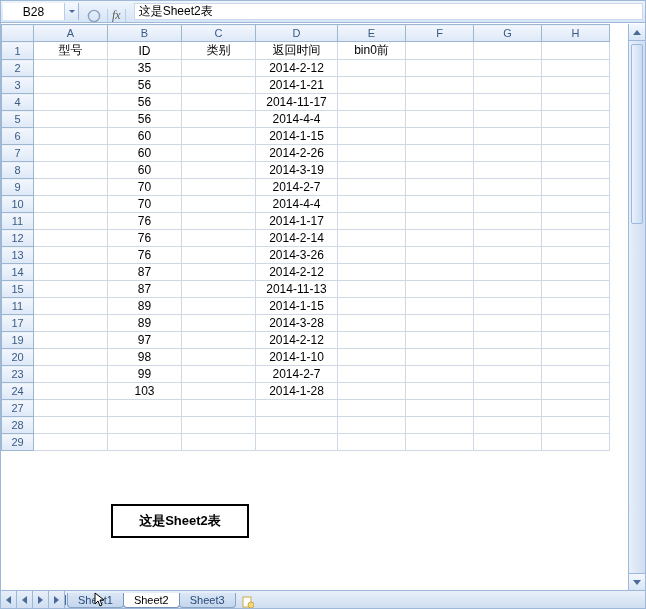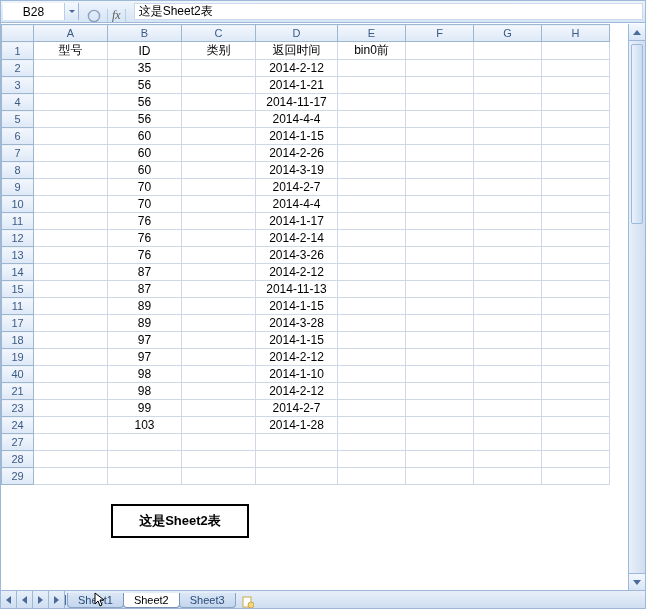--- a/index.html
+++ b/index.html
@@ -448,58 +448,36 @@
           <td class="cell"></td>
           <td class="cell">89</td>
           <td class="cell"></td>
           <td class="cell">2014-3-28</td>
           <td class="cell"></td>
           <td class="cell"></td>
           <td class="cell"></td>
           <td class="cell"></td>
         </tr>
         <tr>
-          <th class="rowh">18</th>
+          <th class="rowh">19</th>
           <td class="cell"></td>
           <td class="cell">97</td>
           <td class="cell"></td>
-          <td class="cell">2014-1-15</td>
-          <td class="cell"></td>
-          <td class="cell"></td>
-          <td class="cell"></td>
-          <td class="cell"></td>
-        </tr>
-        <tr>
-          <th class="rowh">19</th>
-          <td class="cell"></td>
-          <td class="cell">97</td>
-          <td class="cell"></td>
           <td class="cell">2014-2-12</td>
           <td class="cell"></td>
           <td class="cell"></td>
           <td class="cell"></td>
           <td class="cell"></td>
         </tr>
         <tr>
-          <th class="rowh">40</th>
+          <th class="rowh">20</th>
           <td class="cell"></td>
           <td class="cell">98</td>
           <td class="cell"></td>
           <td class="cell">2014-1-10</td>
-          <td class="cell"></td>
-          <td class="cell"></td>
-          <td class="cell"></td>
-          <td class="cell"></td>
-        </tr>
-        <tr>
-          <th class="rowh">21</th>
-          <td class="cell"></td>
-          <td class="cell">98</td>
-          <td class="cell"></td>
-          <td class="cell">2014-2-12</td>
           <td class="cell"></td>
           <td class="cell"></td>
           <td class="cell"></td>
           <td class="cell"></td>
         </tr>
         <tr>
           <th class="rowh">23</th>
           <td class="cell"></td>
           <td class="cell">99</td>
           <td class="cell"></td>

